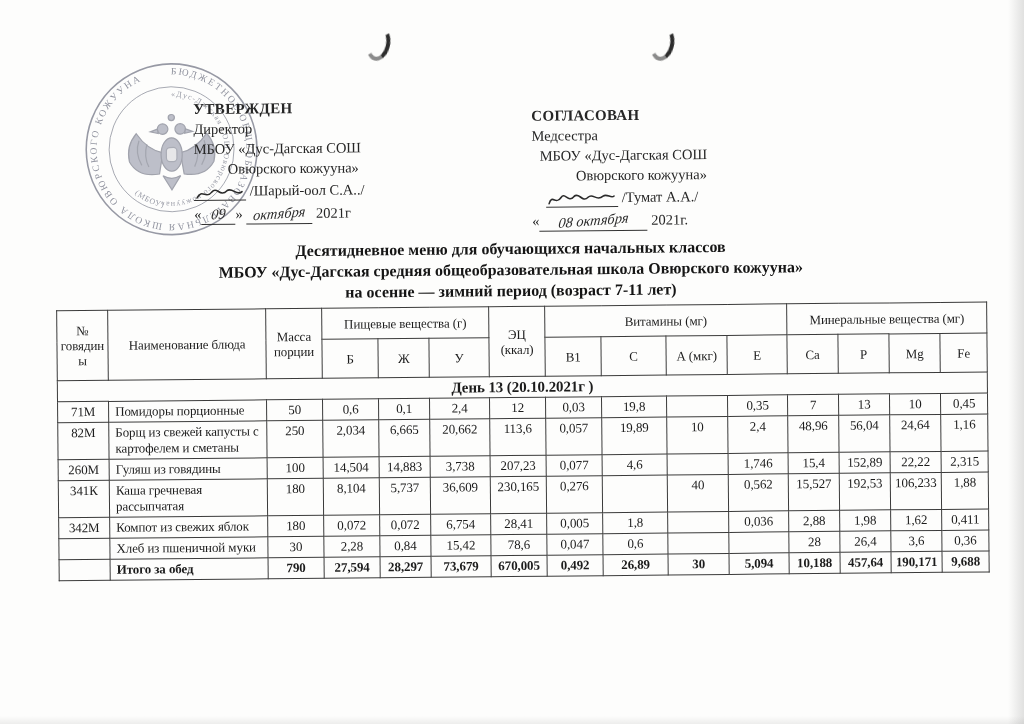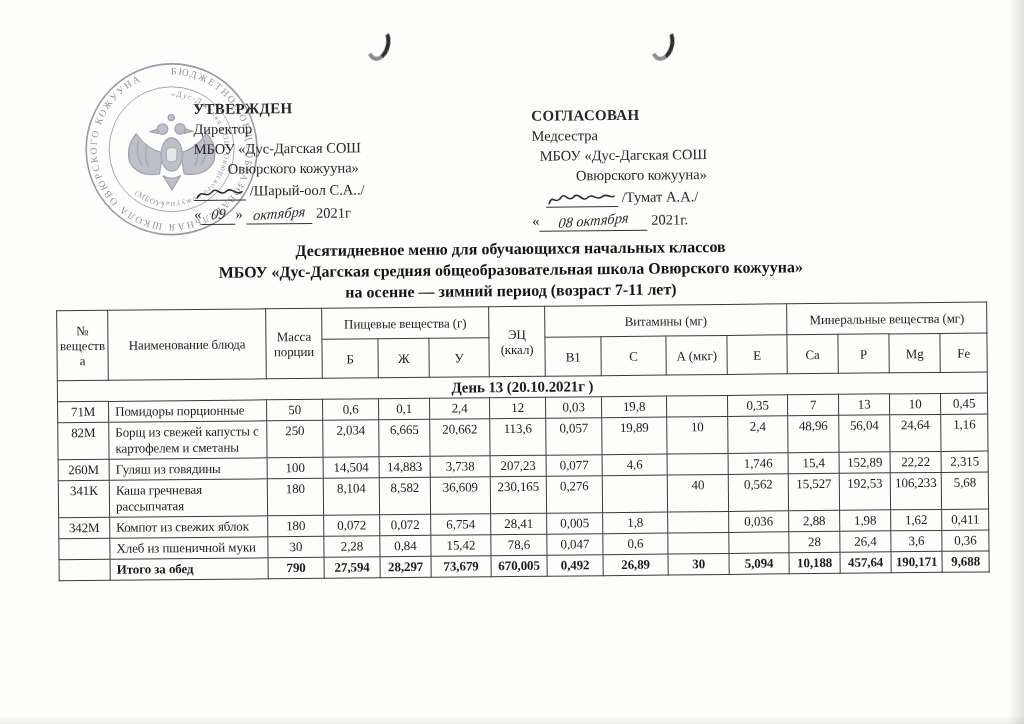--- a/index.html
+++ b/index.html
@@ -165,21 +165,21 @@
           <col style="width:65px">
         <col style="width:61px">
           <col style="width:60px">
           <col style="width:51px">
         <col style="width:51px">
           <col style="width:51px">
           <col style="width:47px">
       </colgroup>
       <thead>
         <tr class="grp">
-          <th rowspan="2">№ вещества</th>
+          <th rowspan="2">№ говядины</th>
           <th rowspan="2">Наименование блюда</th>
           <th rowspan="2">Масса порции</th>
           <th colspan="3">Пищевые вещества (г)</th>
           <th rowspan="2">ЭЦ (ккал)</th>
           <th colspan="4">Витамины (мг)</th>
           <th colspan="4">Минеральные вещества (мг)</th>
         </tr>
         <tr class="sub">
           <th>Б</th>
           <th>Ж</th>
@@ -249,31 +249,31 @@
             <td>15,4</td>
             <td>152,89</td>
             <td>22,22</td>
             <td>2,315</td>
           </tr>
           <tr>
             <td>341К</td>
             <td class="dish">Каша гречневая рассыпчатая</td>
             <td>180</td>
             <td>8,104</td>
-            <td>8,582</td>
+            <td>5,737</td>
             <td>36,609</td>
             <td>230,165</td>
             <td>0,276</td>
             <td></td>
             <td>40</td>
             <td>0,562</td>
             <td>15,527</td>
             <td>192,53</td>
             <td>106,233</td>
-            <td>5,68</td>
+            <td>1,88</td>
           </tr>
           <tr>
             <td>342М</td>
             <td class="dish">Компот из свежих яблок</td>
             <td>180</td>
             <td>0,072</td>
             <td>0,072</td>
             <td>6,754</td>
             <td>28,41</td>
             <td>0,005</td>

